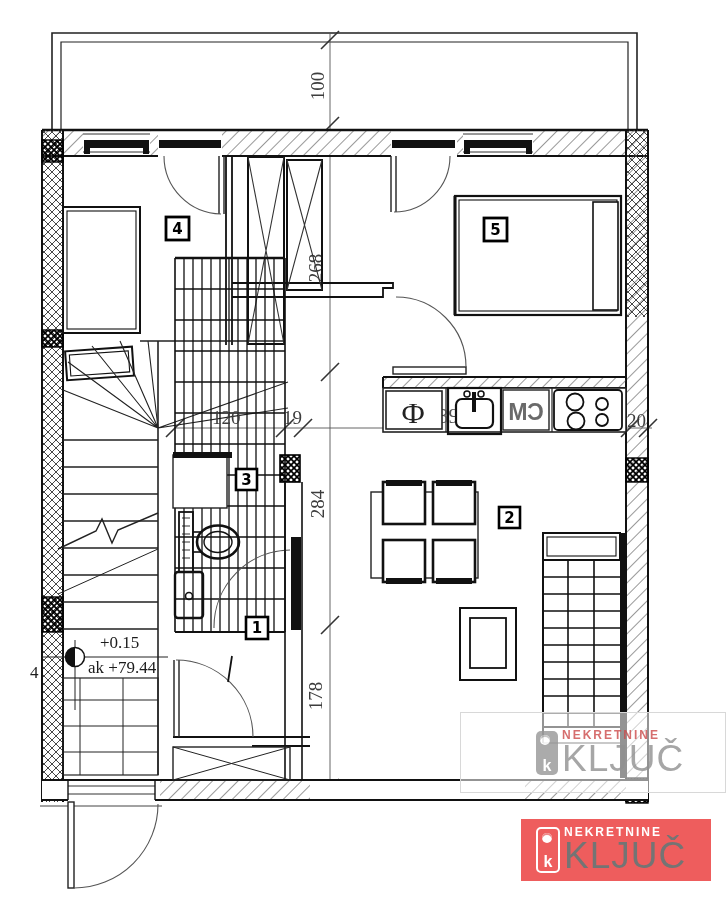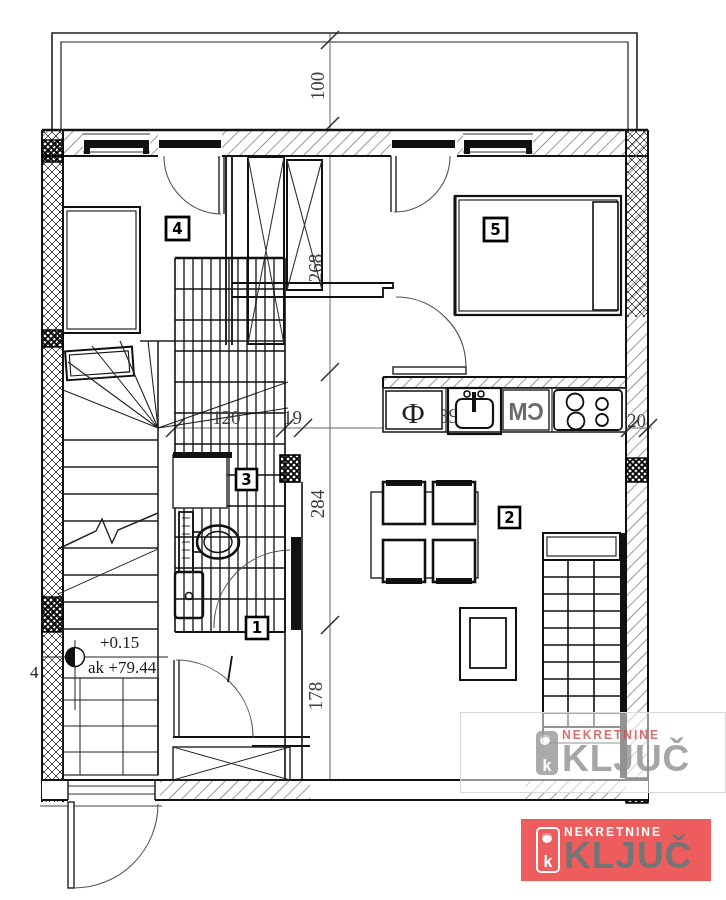--- a/index.html
+++ b/index.html
@@ -26,21 +26,21 @@
   .key-icon .key-k{position:absolute;bottom:1px;left:0;width:100%;text-align:center;
       font-weight:bold;font-size:16px;line-height:1;}
   .logo-watermark .key-icon{background:#979797;}
   .logo-watermark .key-head{background:#fff;box-shadow:inset 0 2px 0 #bbb;}
   .logo-watermark .key-k{color:#fff;}
   .logo-footer .key-icon{border:2px solid #fff;width:20px;height:42px;}
   .logo-footer .key-head{background:#fff;box-shadow:inset 0 2px 0 #e88;}
   .logo-footer .key-k{color:#fff;}
   .brand{display:flex;flex-direction:column;line-height:1;}
   .brand-top{font-size:12px;font-weight:bold;letter-spacing:2px;}
-  .brand-main{font-size:37px;font-weight:bold;letter-spacing:1px;margin-top:-1px;}
+  .brand-main{font-size:37px;font-weight:normal;letter-spacing:1px;margin-top:-1px;}
   .logo-watermark .brand-top{color:#cc4b4b;}
   .logo-watermark .brand-main{color:#909090;}
   .logo-footer .brand-top{color:#fff;}
   .logo-footer .brand-main{color:#747474;}
 </style>
 </head>
 <body>
 
 <div class="stage">
 <svg width="726" height="900" viewBox="0 0 726 900">

